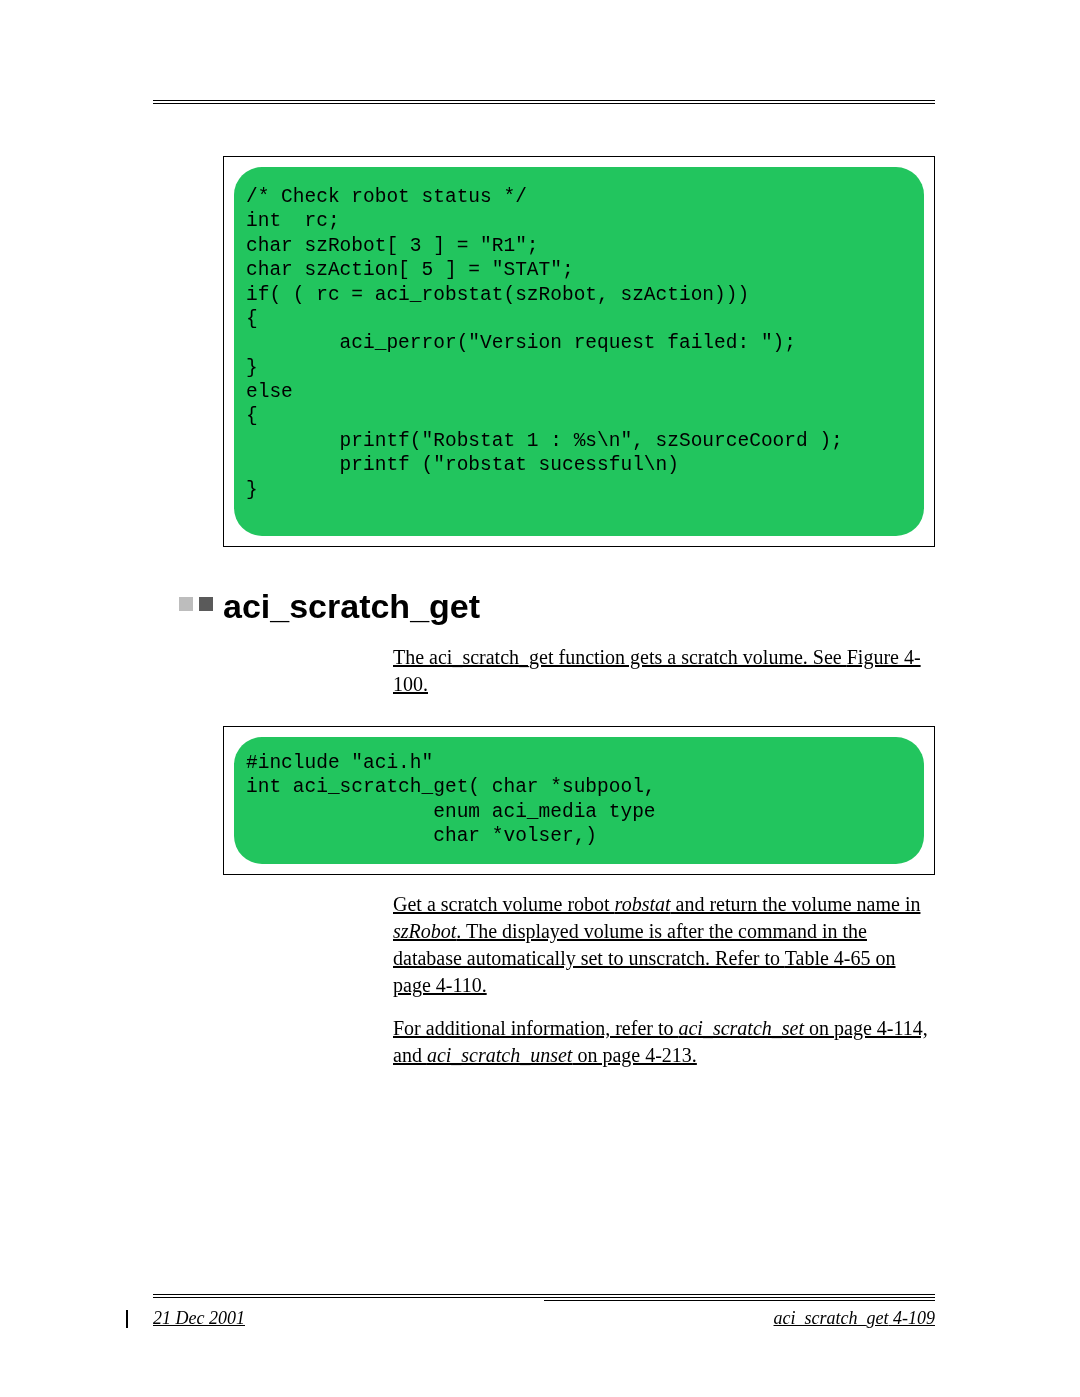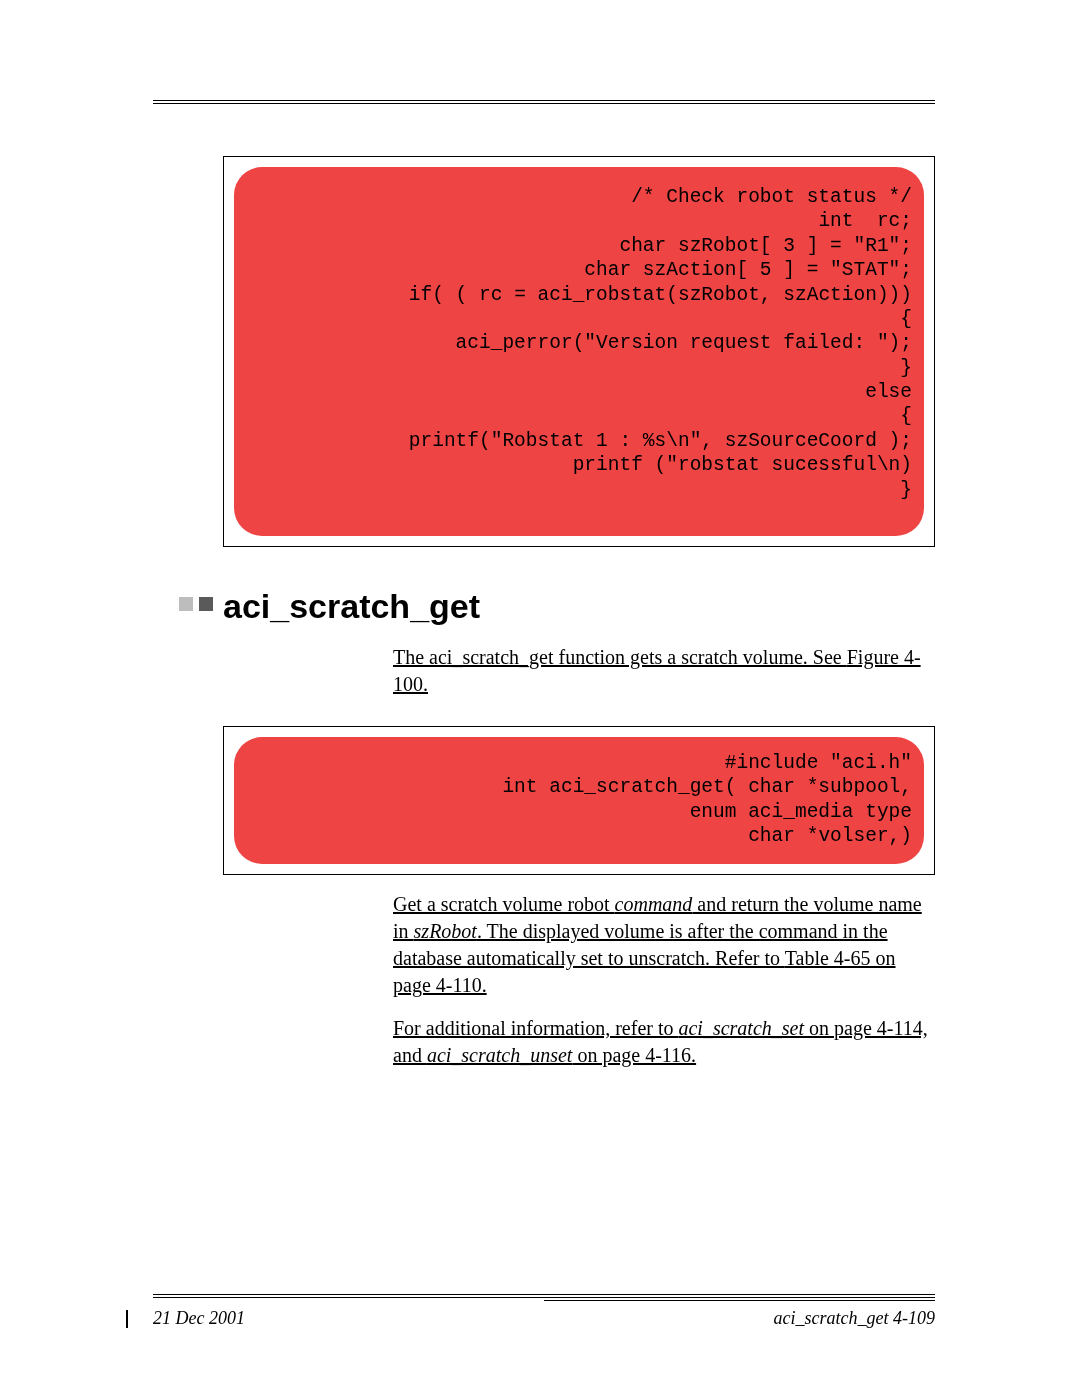--- a/index.html
+++ b/index.html
@@ -68,44 +68,44 @@
     border-top: 1px solid #000;
     height: 0;
   }
 
   .footer-line {
     margin-top: 6px;
     font-size: 18px;
     font-style: italic;
     display: flex;
     justify-content: space-between;
+    text-decoration: underline;
   }
   .footer-right {
     font-style: italic;
   }
   .footer-right .pgnum {
     font-style: italic;
     margin-left: 0;
   }
 
   
   .codebox-outer {
     border: 1px solid #000;
     padding: 10px;
     margin-left: 70px;
     margin-right: 0;
   }
   .codebox-outer.full {
     margin-left: 70px;
   }
   .codebox-inner {
-    background: #ef4444;
+    background: #22c55e;
     border-radius: 28px;
     padding: 18px 12px 34px 12px;
-    text-align: right;
   }
   .codebox-inner.small {
     padding: 14px 12px 16px 12px;
   }
   pre.code {
     margin: 0;
     font-family: "Courier New", Courier, monospace;
     font-size: 19.5px;
     line-height: 1.25;
     white-space: pre;
@@ -222,25 +222,25 @@
       <div class="codebox-inner small">
         <pre class="code">#include "aci.h"
 int aci_scratch_get( char *subpool,
                 enum aci_media type
                 char *volser,)</pre>
       </div>
     </div>
 
 
     <p class="body">
-      <span>Get a scratch volume robot </span><span class="ital">command</span><span> and return the volume name in </span><span class="ital">szRobot</span><span>. The displayed volume is after the command in the database automatically set to unscratch. Refer to </span><span>Table 4-65 on page 4-110.</span>
+      <span>Get a scratch volume robot </span><span class="ital">robstat</span><span> and return the volume name in </span><span class="ital">szRobot</span><span>. The displayed volume is after the command in the database automatically set to unscratch. Refer to </span><span>Table 4-65 on page 4-110.</span>
     </p>
 
     <p class="body">
-      <span>For additional information, refer to </span><span class="ital">aci_scratch_set</span><span>  on page 4-114, and </span><span class="ital">aci_scratch_unset</span><span>  on page 4-116.</span>
+      <span>For additional information, refer to </span><span class="ital">aci_scratch_set</span><span>  on page 4-114, and </span><span class="ital">aci_scratch_unset</span><span>  on page 4-213.</span>
     </p>
 
   </div>
 
   <div class="footer-block">
     <div class="footer-rule">
       <div class="full"></div>
       <div class="short"></div>
     </div>
     <div class="footer-line">

